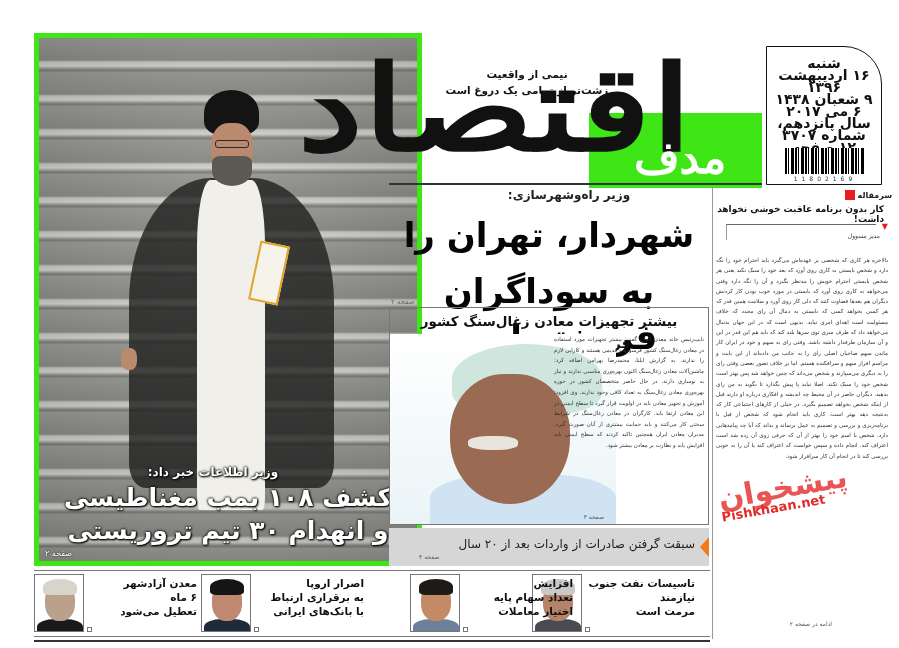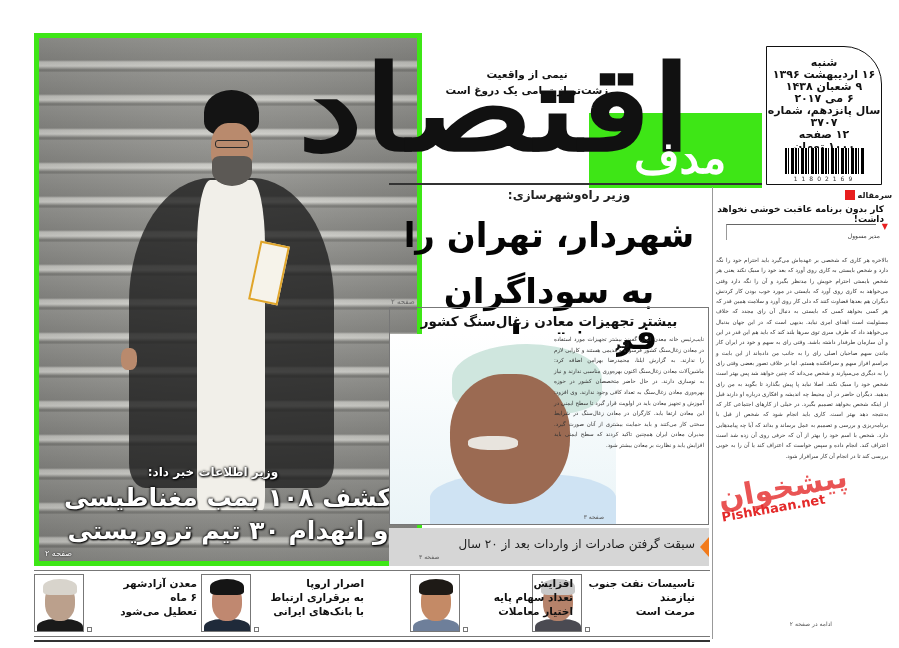--- a/index.html
+++ b/index.html
@@ -36,21 +36,21 @@
 
   
   .masthead { position: absolute; left: 389px; top: 33px; width: 373px; height: 150px; }
   .green-band { position: absolute; left: 200px; top: 80px; width: 173px; height: 75px; background: #3ee616; }
   .logo-main { position: absolute; left: 6px; top: 6px; font-family: "DejaVu Serif", serif; font-weight: bold; font-size: 118px; line-height: 140px; color: #111; letter-spacing: -6px; transform: scaleX(1.25); transform-origin: right; right: 70px; text-align: right; }
   .logo-sub { position: absolute; left: 245px; top: 95px; font-family: "DejaVu Serif", serif; font-weight: bold; font-size: 44px; line-height: 60px; color: #fff; }
   .slogan { position: absolute; left: 53px; top: 33px; width: 170px; text-align: center; font-size: 10.5px; font-weight: bold; line-height: 16px; color: #111; }
   .masthead-rule { position: absolute; left: 389px; top: 183px; width: 373px; height: 2px; background: #333; }
 
   .issue-box { position: absolute; left: 766px; top: 46px; width: 116px; height: 139px; border: 1.5px solid #111; border-top-right-radius: 38px; background: #fff; text-align: center; }
-  .issue-lines { padding-top: 10px; font-size: 11px; font-weight: bold; line-height: 12px; color: #111; }
+  .issue-lines { padding-top: 10px; font-size: 14px; font-weight: bold; line-height: 12px; color: #111; }
   .barcode { position: absolute; left: 18px; bottom: 10px; width: 80px; height: 26px;
     background: repeating-linear-gradient(90deg, #000 0 2px, #fff 2px 3px, #000 3px 4px, #fff 4px 6px, #000 6px 9px, #fff 9px 10px); }
   .barcode-num { position: absolute; left: 18px; bottom: 2px; width: 80px; font-size: 6px; letter-spacing: 4px; color: #333; direction: ltr; text-align: center; }
 
   
   .lead { position: absolute; left: 389px; top: 186px; width: 320px; }
   .lead-kicker { text-align: center; font-size: 12px; font-weight: bold; color: #222; padding-left: 40px; margin-top: 2px; }
   .lead-headline { text-align: center; font-size: 34px; font-weight: bold; line-height: 46px; color: #050505; letter-spacing: -1px; margin-top: 10px; }
   .lead-page { position: absolute; left: 2px; top: 112px; font-size: 7px; color: #666; direction: rtl; }
 

